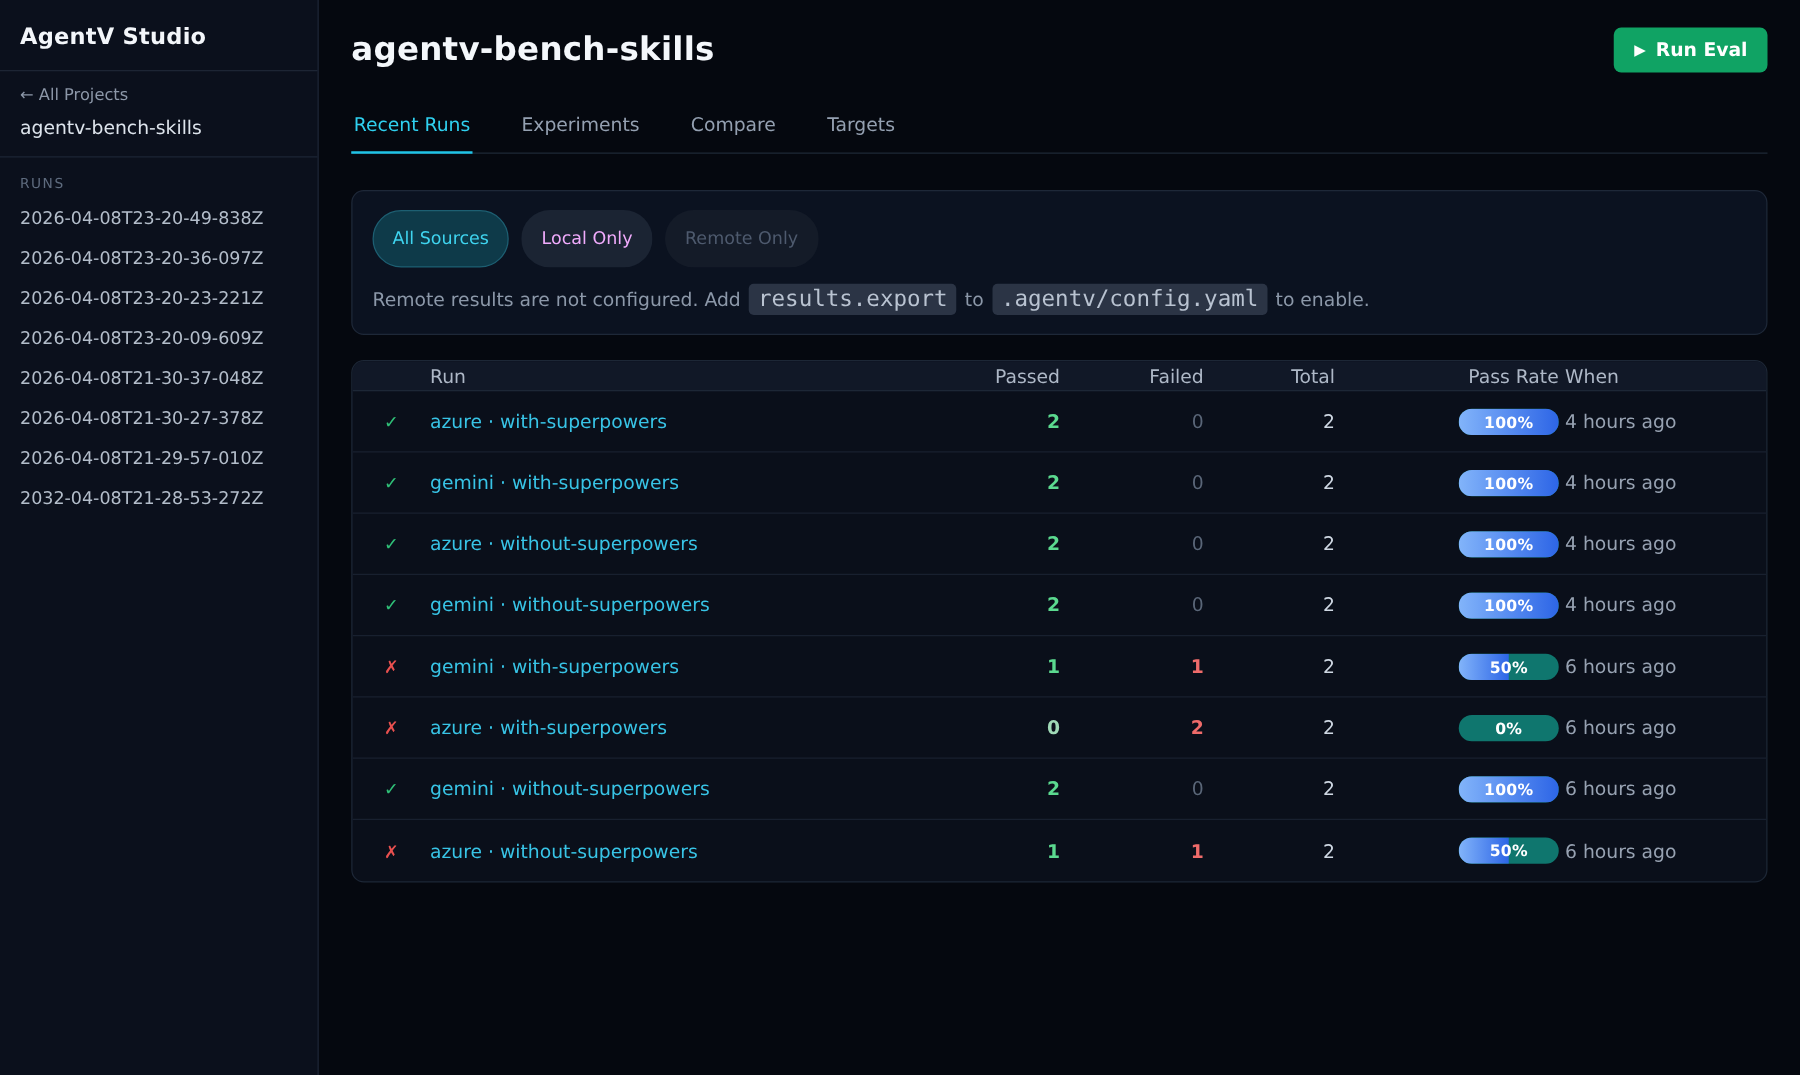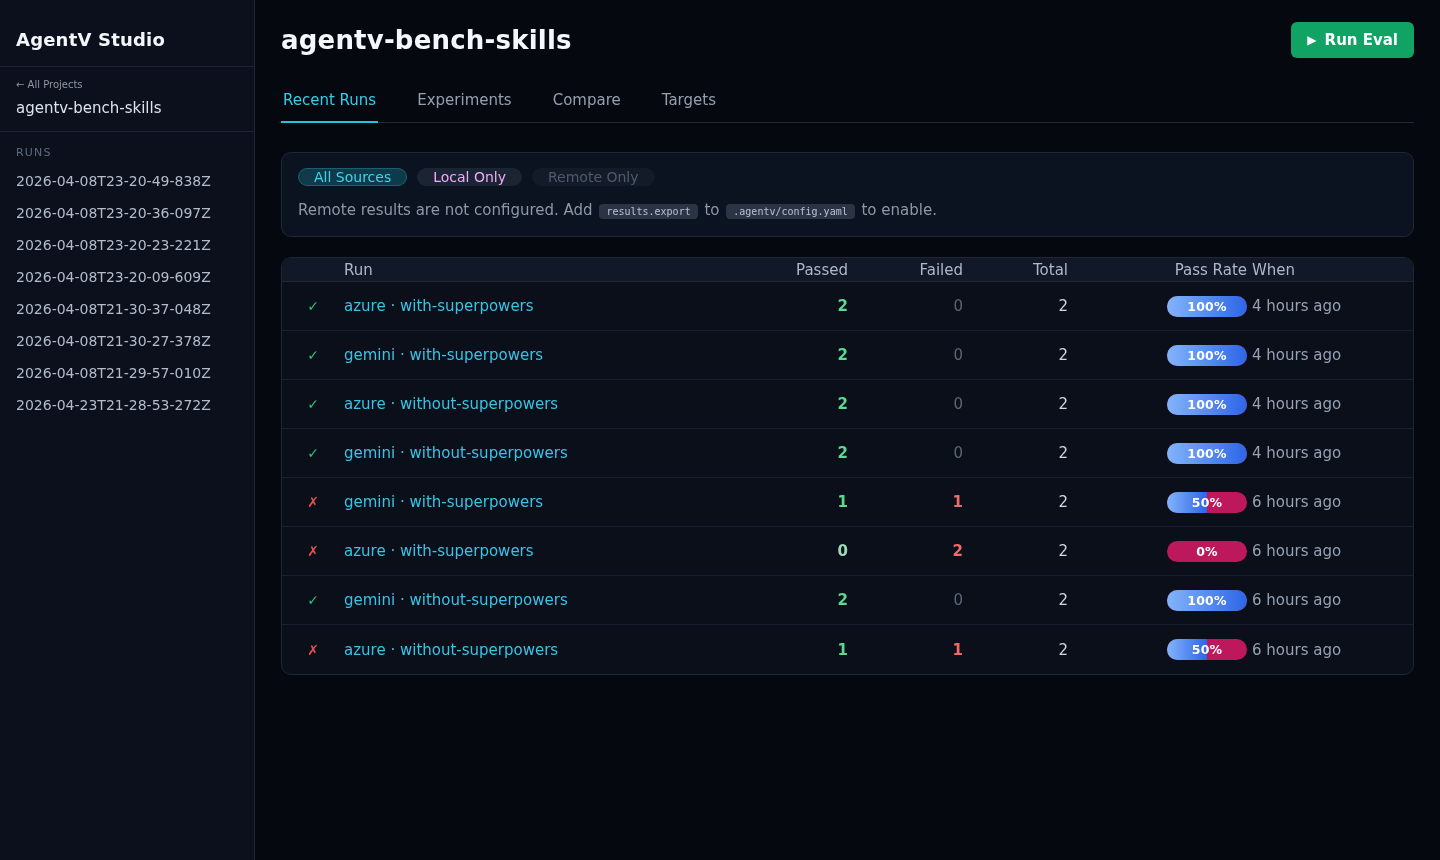--- a/index.html
+++ b/index.html
@@ -11,29 +11,29 @@
     display: flex;
   }
   
   .sidebar {
     width: 255px; min-width: 255px; height: 100%;
     background: #0b101c;
     border-right: 1px solid #1d2534;
     display: flex; flex-direction: column;
   }
   .sidebar-header {
-    padding: 29px 16px 16px 16px;
+    padding: 19px 16px 16px 16px;
     border-bottom: 1px solid #1d2534;
   }
   .sidebar-title { font-size: 18px; font-weight: bold; color: #f3f6fa; letter-spacing: .2px; }
   .sidebar-project {
     padding: 12px 16px 14px 16px;
     border-bottom: 1px solid #1d2534;
   }
-  .back-link { font-size: 10px; color: #8c97a8; cursor: pointer; display: block; margin-bottom: 9px; }
+  .back-link { font-size: 13px; color: #8c97a8; cursor: pointer; display: block; margin-bottom: 9px; }
   .project-name { font-size: 15px; color: #dde4ec; }
   .sidebar-runs { padding: 14px 16px; }
   .runs-label { font-size: 11px; letter-spacing: 1.2px; color: #5e6b7e; margin-bottom: 6px; }
   .run-item {
     font-size: 14px; color: #b3bdca; padding: 8px 0; cursor: pointer;
     white-space: nowrap;
   }
   
   .main { flex: 1; padding: 0 26px; min-width: 0; }
   .main-header {
@@ -60,30 +60,30 @@
   
   .filter-card {
     margin-top: 29px;
     background: #0b1220;
     border: 1px solid #1e2838;
     border-radius: 10px;
     padding: 15px 16px 17px 16px;
   }
   .pill-row { display: flex; gap: 10px; }
   .pill {
-    font-size: 14px; border-radius: 999px; padding: 0 15px; cursor: pointer;
+    font-size: 14px; border-radius: 999px; padding: 14px 15px; cursor: pointer;
     border: 1px solid transparent; white-space: nowrap;
   }
   .pill.active { background: #0e3a49; color: #3fd4ef; border-color: #1d5f72; }
   .pill.default { background: #1b2433; color: #f0abfc; }
   .pill.disabled { background: #141b28; color: #4e5a6e; cursor: default; }
   .notice { margin-top: 15px; font-size: 15px; color: #8c98a9; }
   .code-chip {
     font-family: "DejaVu Sans Mono", "Liberation Mono", monospace;
-    font-size: 10px; background: #2b3445; color: #b9c3d1;
+    font-size: 18px; background: #2b3445; color: #b9c3d1;
     border-radius: 4px; padding: 2px 7px; margin: 0 2px;
   }
   
   .runs-table {
     margin-top: 20px;
     background: #0a0f1a;
     border: 1px solid #1d2736;
     border-radius: 10px;
     overflow: hidden;
   }
@@ -109,21 +109,21 @@
   .status-pass { color: #2fbf77; font-size: 14px; }
   .status-fail { color: #e8504f; font-size: 14px; }
   .run-link { color: #38c4e6; }
   .passed-val { color: #5bd98f; font-weight: bold; }
   .passed-val.zero { color: #9fd9b6; font-weight: bold; }
   .failed-val { color: #ef6b6a; font-weight: bold; }
   .failed-val.zero { color: #5a6678; font-weight: normal; }
   .total-val { color: #cfd8e3; }
   .rate-pill {
     position: relative; width: 80px; height: 21px;
-    background: #be185d; border-radius: 999px; overflow: hidden;
+    background: #0f766e; border-radius: 999px; overflow: hidden;
     display: inline-block; vertical-align: middle; text-decoration: underline;
   }
   .rate-fill {
     position: absolute; left: 0; top: 0; bottom: 0;
     background: linear-gradient(90deg, #82b4fa 0%, #2d65e6 100%);
   }
   .rate-text {
     position: absolute; inset: 0; display: flex; align-items: center; justify-content: center;
     font-size: 12.5px; font-weight: bold; color: #ffffff; letter-spacing: .2px;
   }
@@ -142,21 +142,21 @@
   <div class="sidebar-runs">
     <div class="runs-label">RUNS</div>
     <div id="run-list">
         <div class="run-item">2026-04-08T23-20-49-838Z</div>
         <div class="run-item">2026-04-08T23-20-36-097Z</div>
         <div class="run-item">2026-04-08T23-20-23-221Z</div>
         <div class="run-item">2026-04-08T23-20-09-609Z</div>
         <div class="run-item">2026-04-08T21-30-37-048Z</div>
         <div class="run-item">2026-04-08T21-30-27-378Z</div>
         <div class="run-item">2026-04-08T21-29-57-010Z</div>
-        <div class="run-item">2026-04-23T21-28-53-272Z</div>
+        <div class="run-item">2032-04-08T21-28-53-272Z</div>
       </div>
   </div>
 </aside>
 
 <main class="main">
   <div class="main-header">
     <h1 class="page-title">agentv-bench-skills</h1>
     <button class="run-eval-btn">
       <span class="play">▶</span>
       <span>Run Eval</span>

